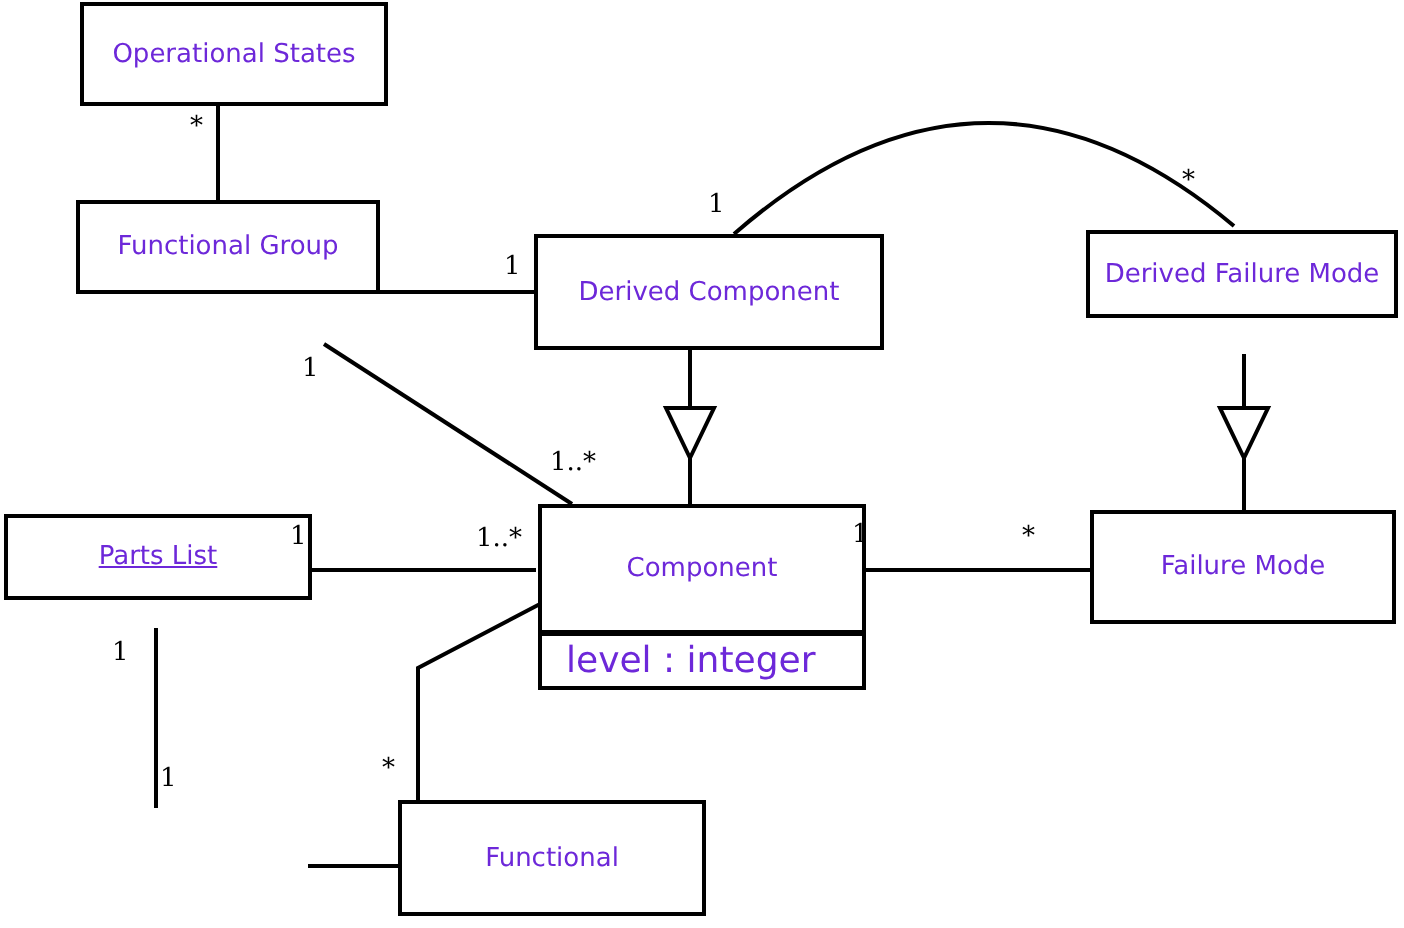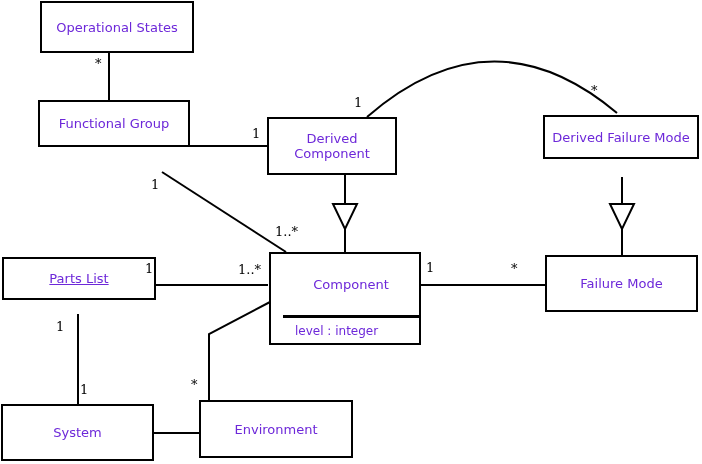--- a/index.html
+++ b/index.html
@@ -39,21 +39,21 @@
     display: flex;
     align-items: center;
     justify-content: center;
   }
   .attr-compartment {
     flex: 1;
     display: flex;
     align-items: center;
     justify-content: flex-start;
     padding-left: 12px;
-    font-size: 12px;
+    font-size: 18px;
   }
   .mult {
     position: absolute;
     font-family: "DejaVu Serif", serif;
     font-size: 13px;
     line-height: 1;
     color: #000000;
     white-space: nowrap;
   }
 </style>
@@ -92,51 +92,48 @@
   </svg>
 
   <div class="uml-class" style="left:40px; top:1px; width:154px; height:52px;">
     <span>Operational States</span>
   </div>
 
   <div class="uml-class" style="left:38px; top:100px; width:152px; height:47px;">
     <span>Functional Group</span>
   </div>
 
-  <div class="uml-class" style="left:267px; top:117px; width:130px; height:58px;">
+  <div class="uml-class" style="left:267px; top:117px; width:175px; height:58px;">
     <span>Derived Component</span>
   </div>
 
   <div class="uml-class" style="left:543px; top:115px; width:156px; height:44px;">
     <span>Derived Failure Mode</span>
   </div>
 
   <div class="uml-class" style="left:2px; top:257px; width:154px; height:43px;text-decoration:underline;">
     <span>Parts List</span>
   </div>
 
-  <div class="uml-class compartments" style="left:269px; top:252px; width:152px; height:93px;padding-left:12px;">
+  <div class="uml-class compartments" style="left:269px; top:252px; width:164px; height:93px;">
     <div class="name-compartment">
       <span>Component</span>
     </div>
     <div class="attr-compartment">
       <span>level : integer</span>
     </div>
   </div>
 
   <div class="uml-class" style="left:545px; top:255px; width:153px; height:57px;align-items:center;">
     <span>Failure Mode</span>
   </div>
 
-  <div class="uml-class" style="left:1px; top:404px; width:153px; height:57px;">
-    <span>System</span>
-  </div>
 
   <div class="uml-class" style="left:199px; top:400px; width:154px; height:58px;">
-    <span>Environment</span>
+    <span>Functional</span>
   </div>
 
   <span class="mult" style="left:95px; top:57px;">*</span>
   <span class="mult" style="left:252px; top:127px;">1</span>
   <span class="mult" style="left:151px; top:178px;">1</span>
   <span class="mult" style="left:275px; top:225px;">1..*</span>
   <span class="mult" style="left:354px; top:96px;">1</span>
   <span class="mult" style="left:591px; top:84px;">*</span>
   <span class="mult" style="left:145px; top:262px;">1</span>
   <span class="mult" style="left:238px; top:263px;">1..*</span>

